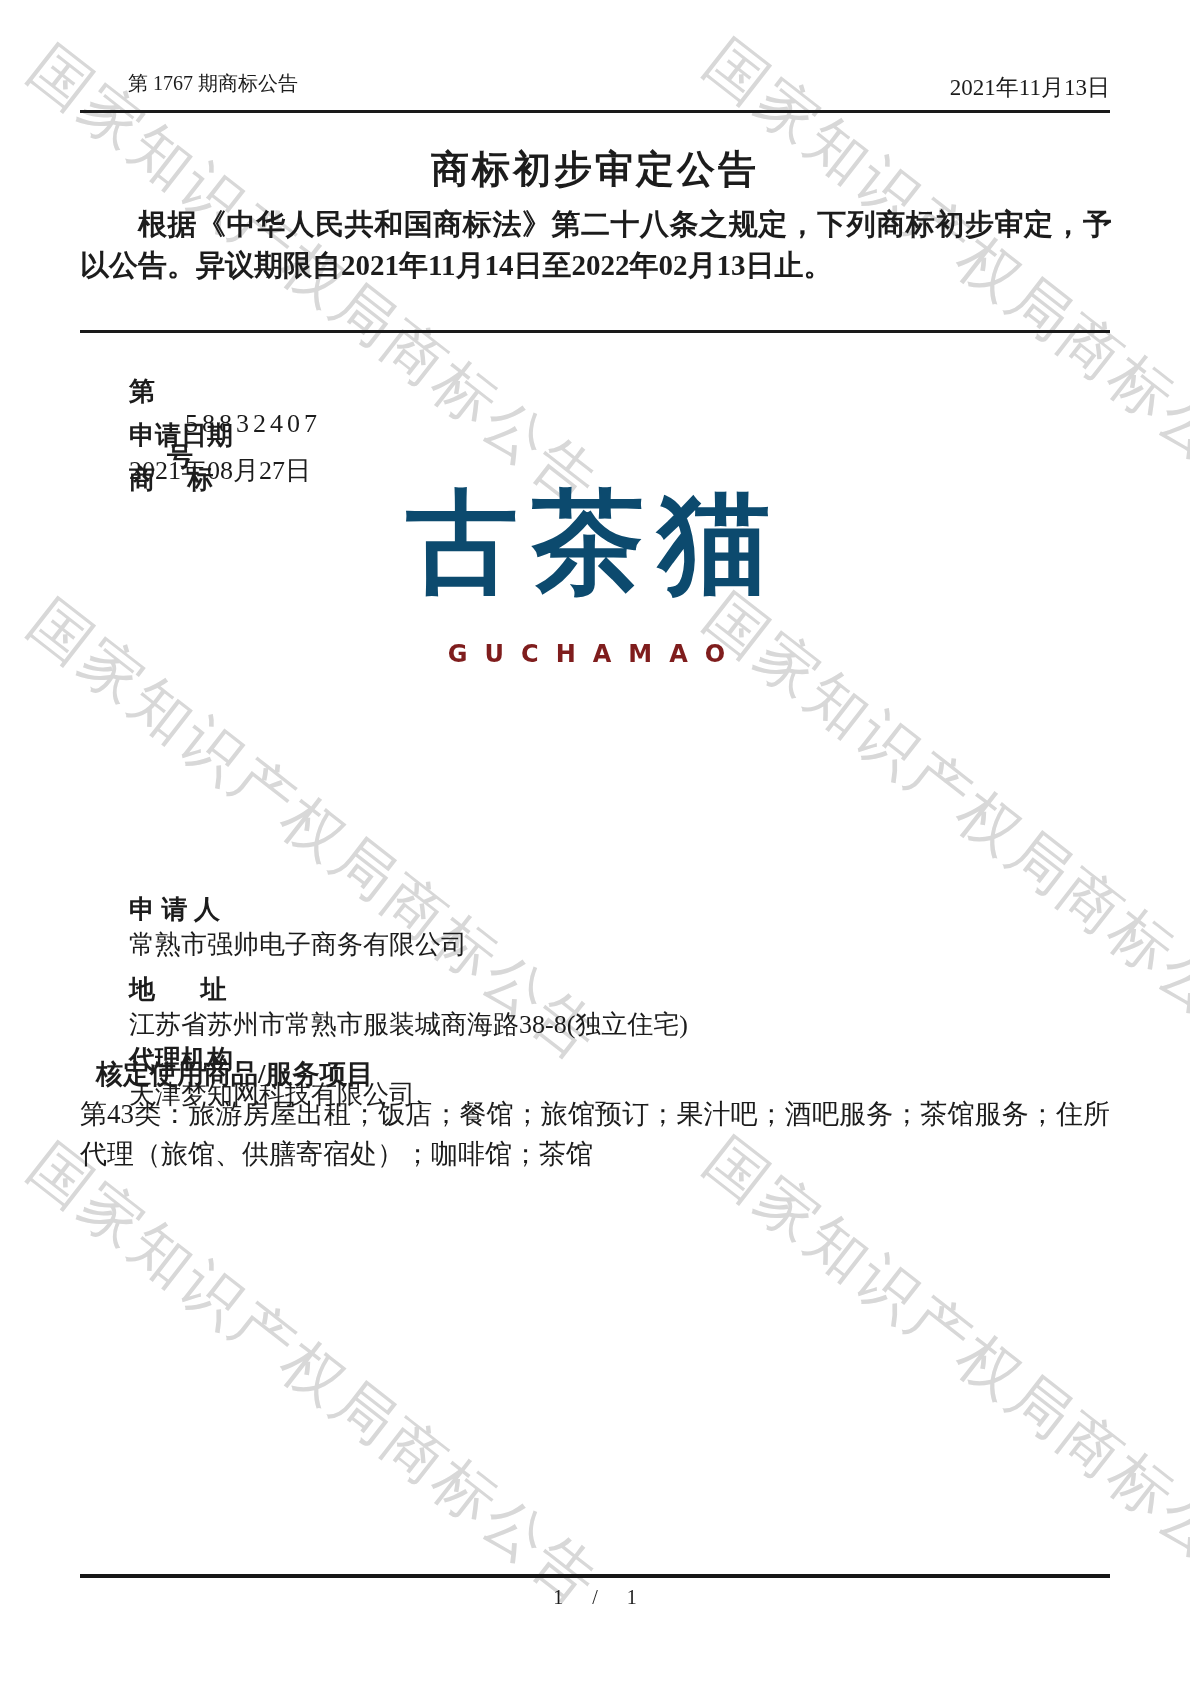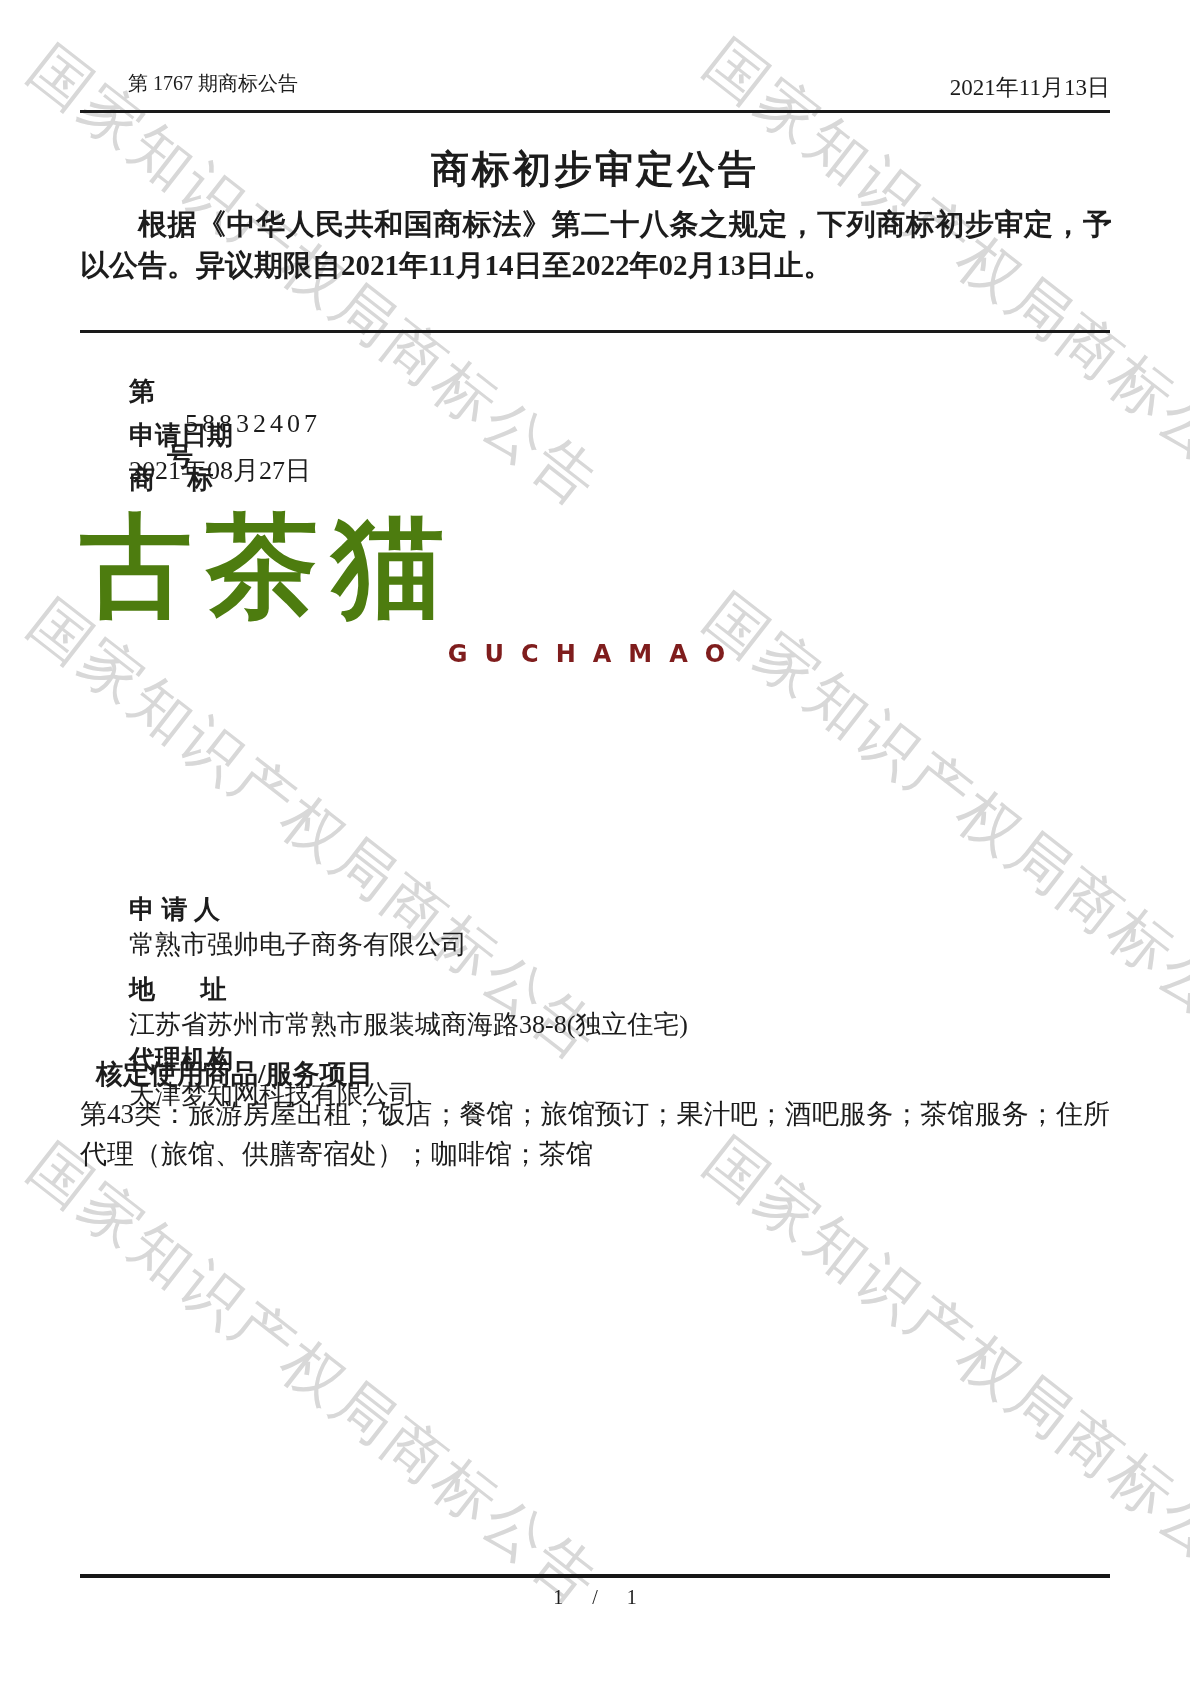--- a/index.html
+++ b/index.html
@@ -65,27 +65,27 @@
   .row-date .lbl { display:inline-block; width:164px; }
   .row-mark    { top:432px; }
   .row-applicant { top:862px; }
   .row-address   { top:942px; }
   .row-agency    { top:1012px; }
   .row-applicant .lbl, .row-address .lbl, .row-agency .lbl {
     display:inline-block; width:142px;
   }
 
   .logo-cn {
-    left:80px; width:1030px; top:492px;
-    text-align:left;
+    left:80px; width:1030px; top:468px;
+    text-align:center;
     font-family:"DejaVu Sans", sans-serif;
     font-weight:bold;
     font-size:112px;
     letter-spacing:14px;
-    color:#4d7c0f;
+    color:#0c4a6e;
   }
   .logo-en {
     left:80px; width:1030px; top:640px;
     text-align:center;
     font-family:"DejaVu Sans", sans-serif;
     font-weight:bold;
     font-size:24px;
     letter-spacing:17px;
     color:#7f1d1d;
   }

